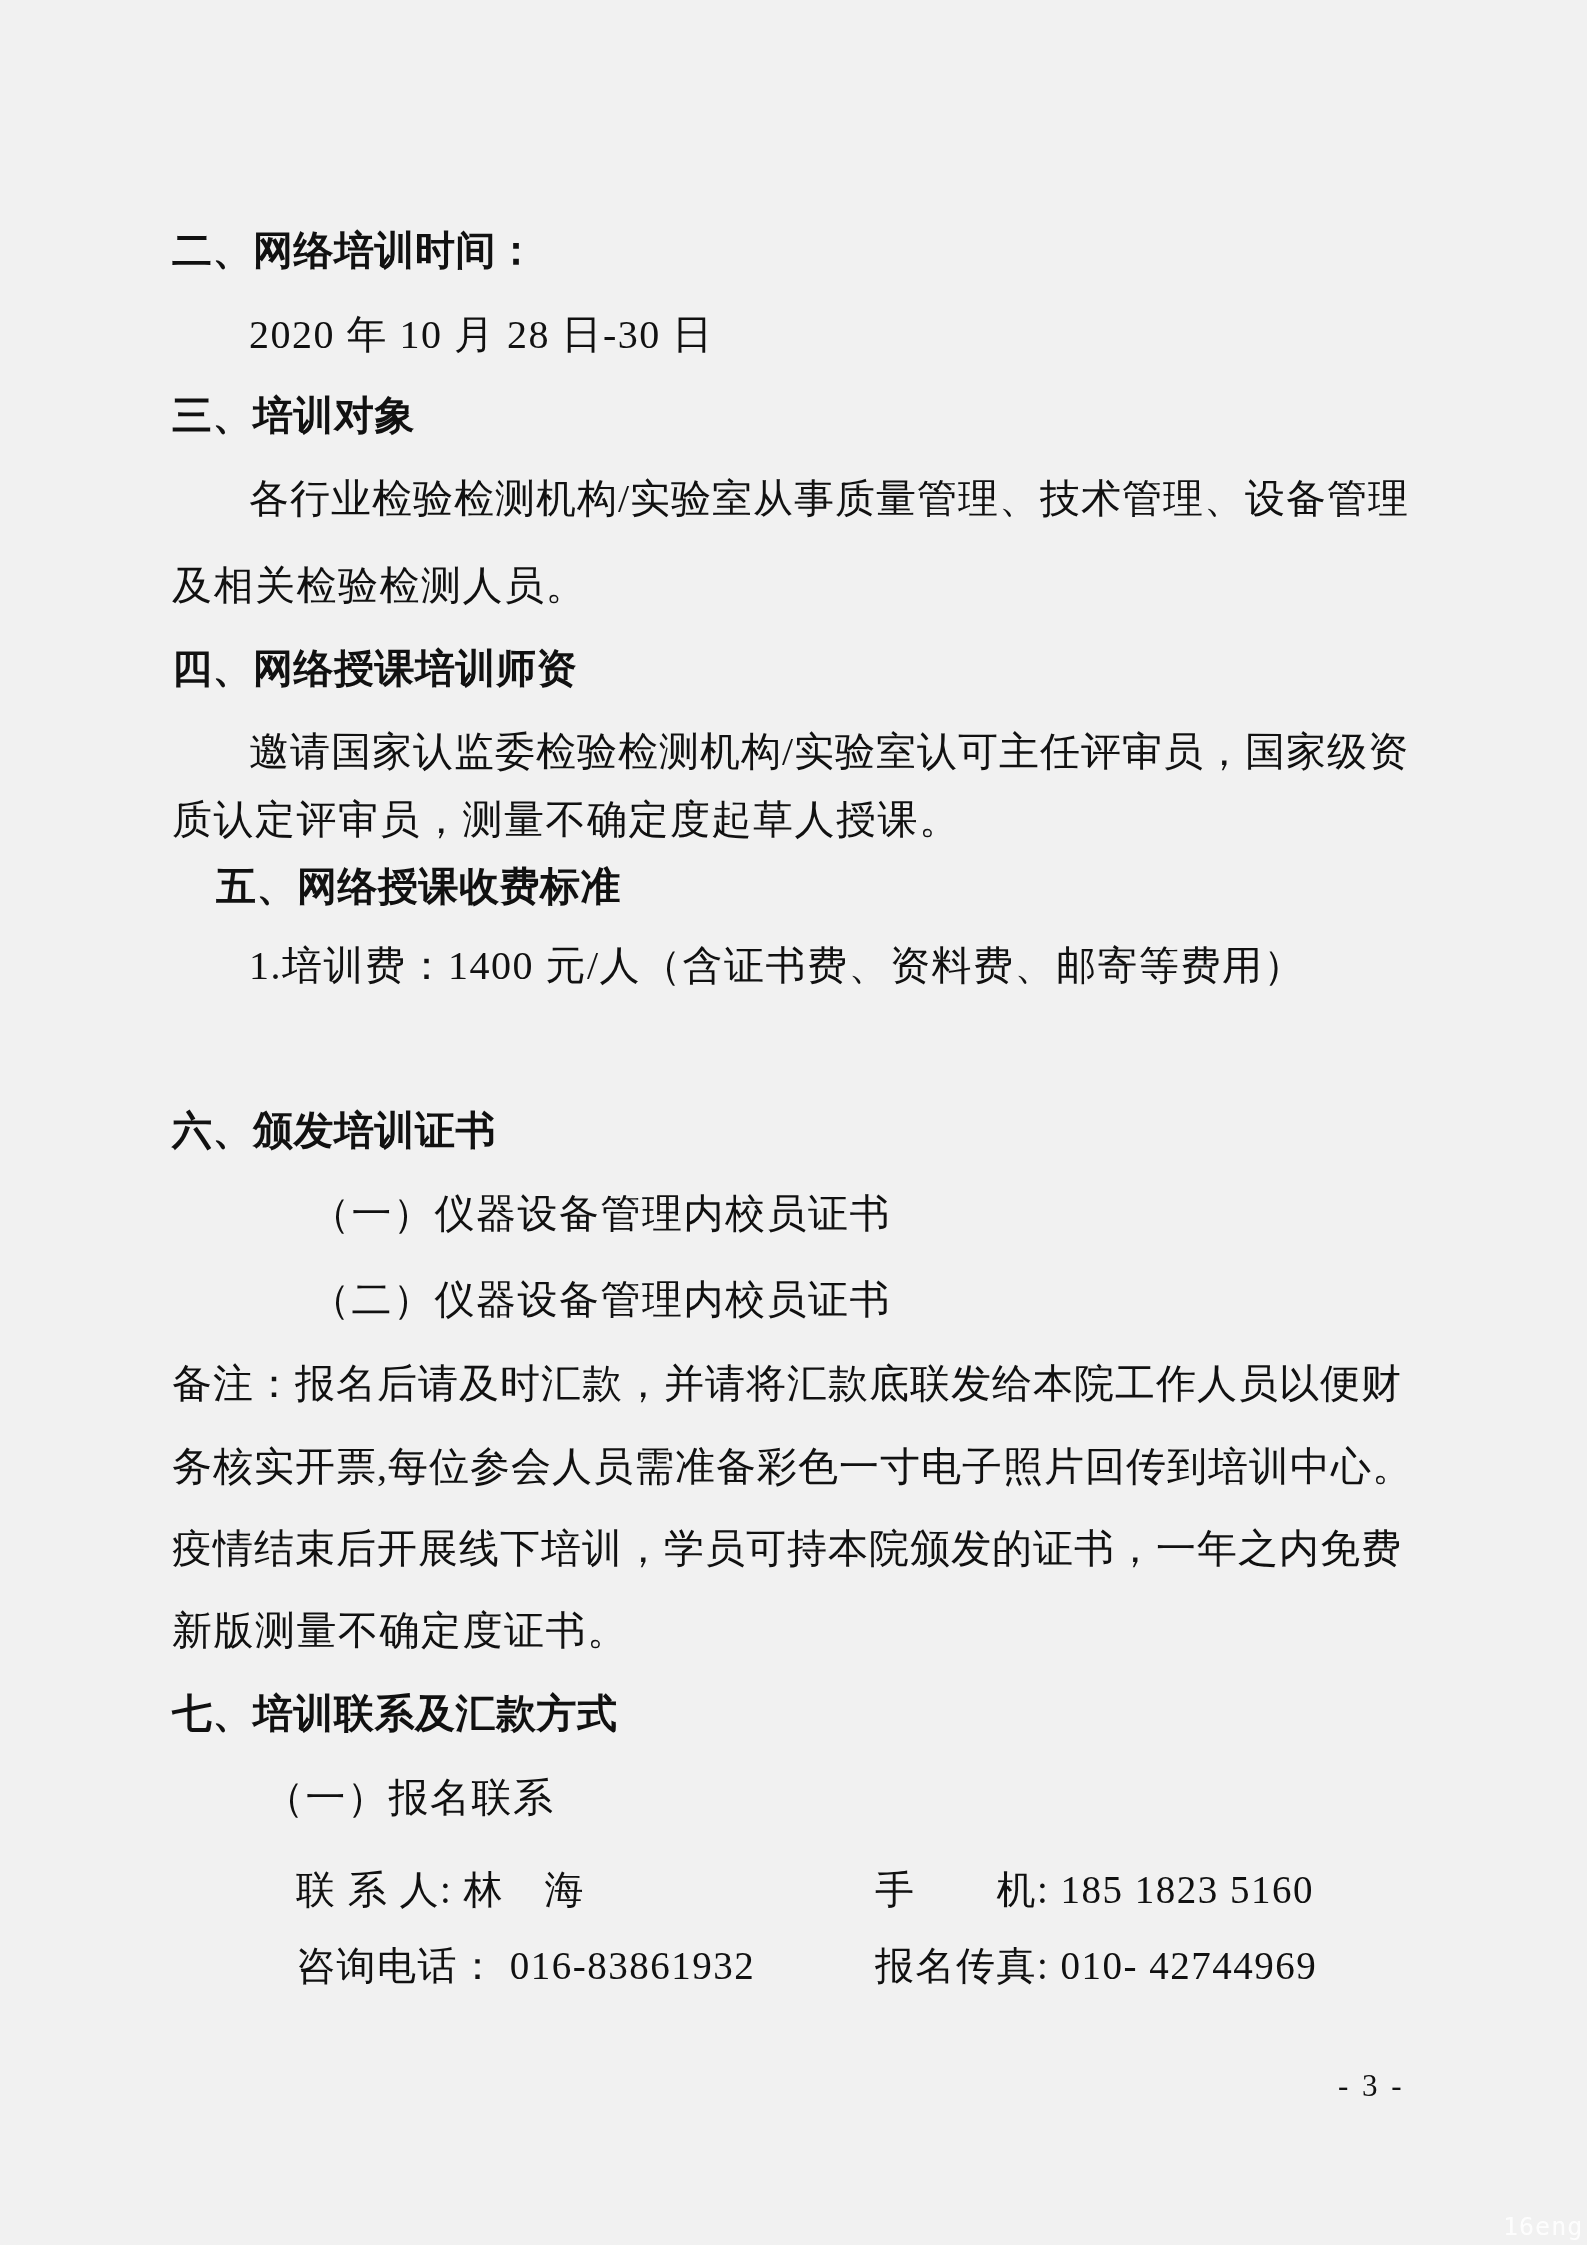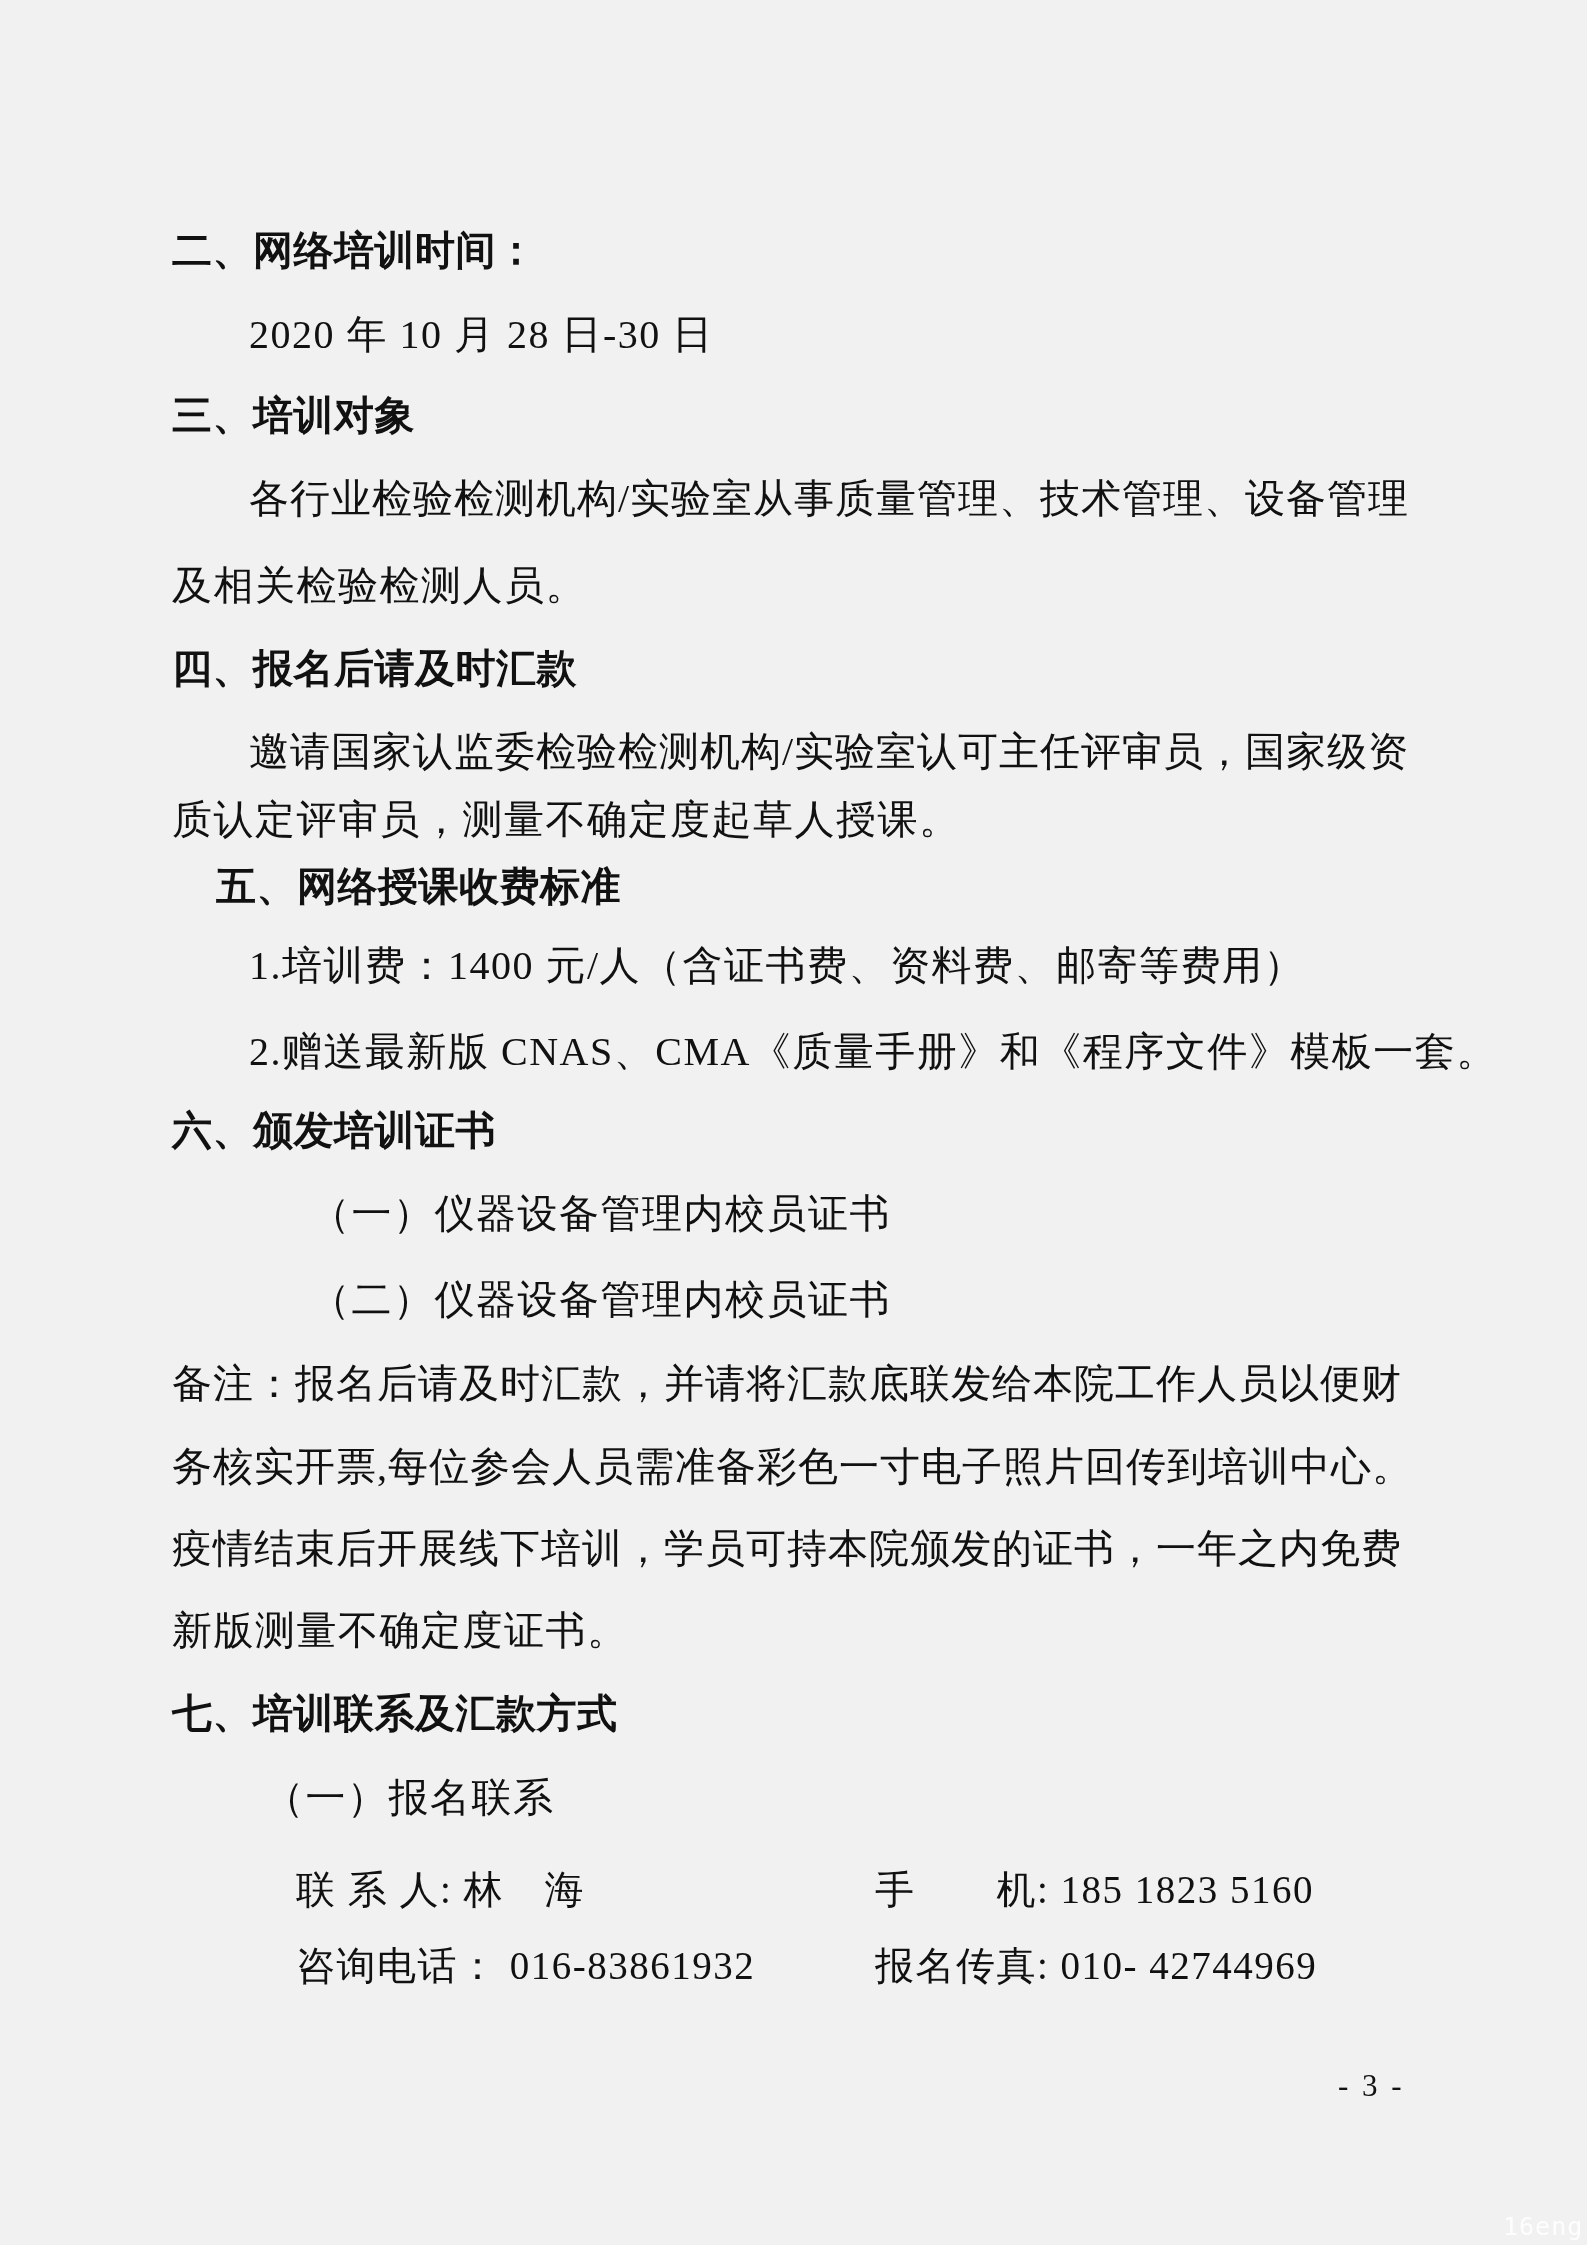--- a/index.html
+++ b/index.html
@@ -77,31 +77,30 @@
   <div class="line heading" style="top:229px; left:172px;">二、网络培训时间：</div>
 
   <div class="line" style="top:313px; left:249px;">2020 年 10 月 28 日-30 日</div>
 
   <div class="line heading" style="top:394px; left:172px;">三、培训对象</div>
 
   <div class="line fill" style="top:477px; left:249px;">各行业检验检测机构/实验室从事质量管理、技术管理、设备管理</div>
 
   <div class="line" style="top:564px; left:172px;">及相关检验检测人员。</div>
 
-  <div class="line heading" style="top:647px; left:172px;">四、报名后请及时汇款</div>
+  <div class="line heading" style="top:647px; left:172px;">四、网络授课培训师资</div>
 
   <div class="line fill" style="top:730px; left:249px;">邀请国家认监委检验检测机构/实验室认可主任评审员，国家级资</div>
 
   <div class="line" style="top:798px; left:172px;">质认定评审员，测量不确定度起草人授课。</div>
 
   <div class="line heading" style="top:865px; left:172px;margin-left:44px;">五、网络授课收费标准</div>
 
   <div class="line" style="top:944px; left:249px;">1.培训费：1400 元/人（含证书费、资料费、邮寄等费用）</div>
 
-  <div class="line" style="top:1030px; left:249px;">2.赠送最新版 CNAS、CMA《质量手册》和《程序文件》模板一套。</div>
 
   <div class="line heading" style="top:1109px; left:172px;">六、颁发培训证书</div>
 
   <div class="line" style="top:1192px; left:310px;">（一）仪器设备管理内校员证书</div>
 
   <div class="line" style="top:1278px; left:310px;">（二）仪器设备管理内校员证书</div>
 
   <div class="line fill" style="top:1362px; left:172px;">备注：报名后请及时汇款，并请将汇款底联发给本院工作人员以便财</div>
 
   <div class="line fill" style="top:1445px; left:172px;">务核实开票,每位参会人员需准备彩色一寸电子照片回传到培训中心。</div>

